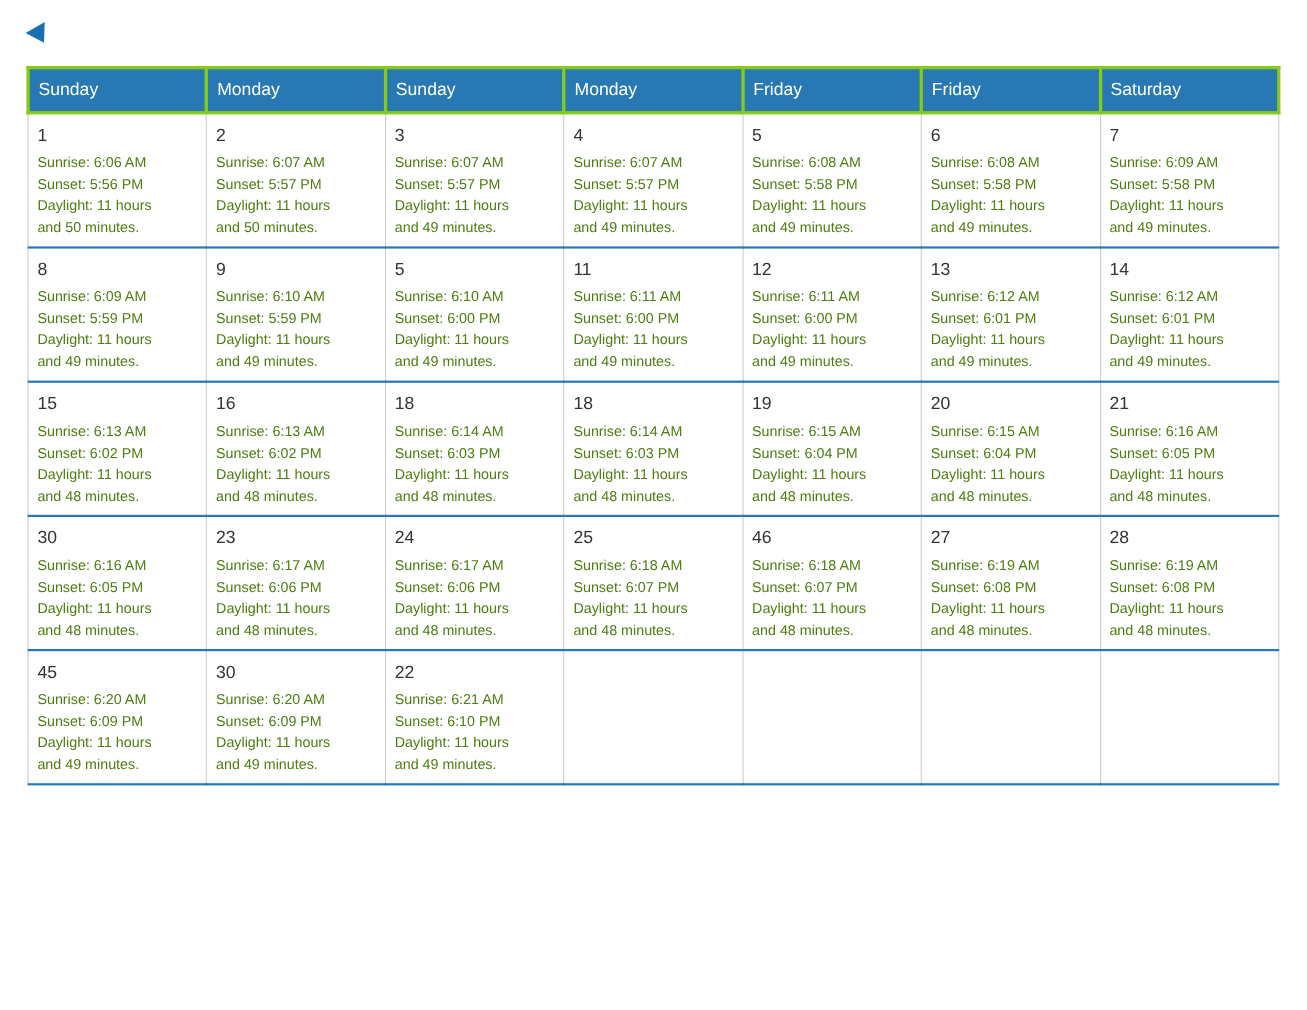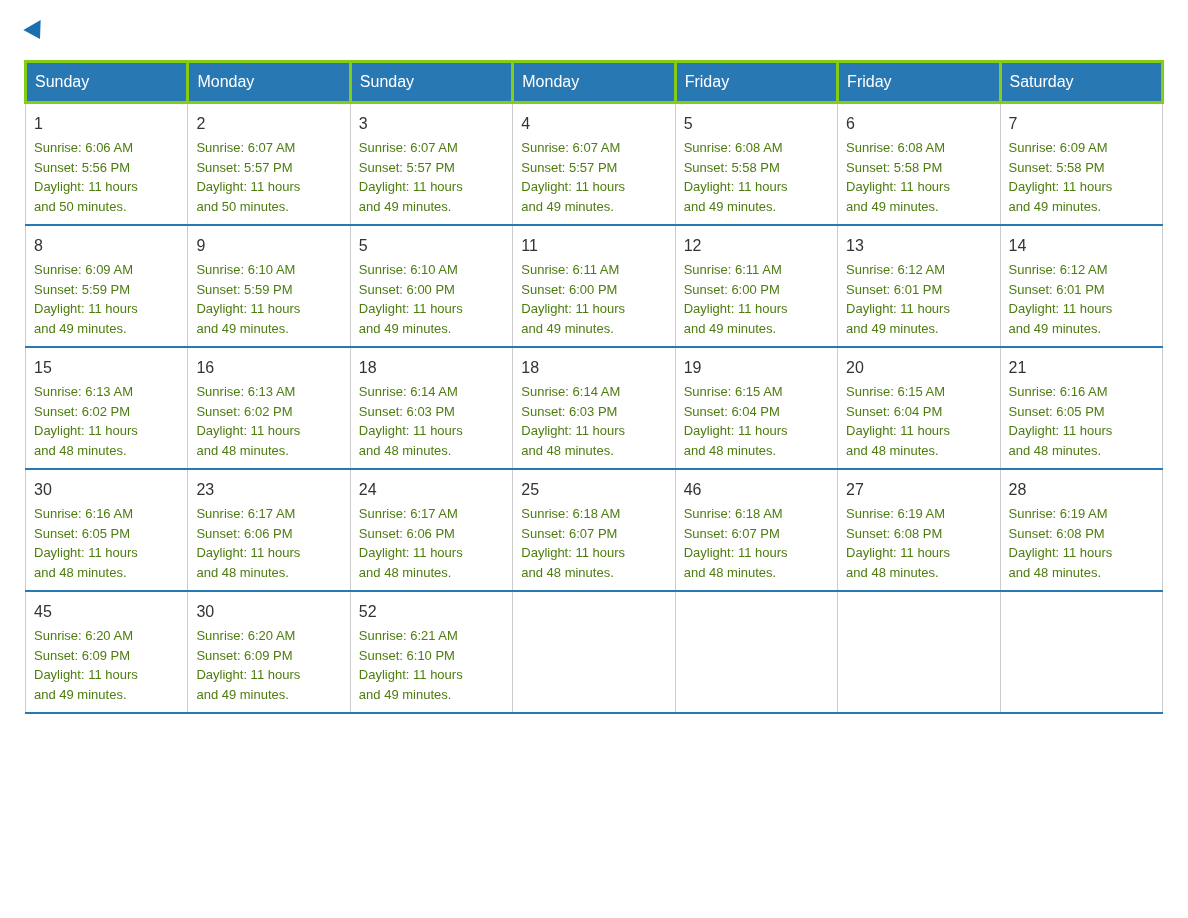--- a/index.html
+++ b/index.html
@@ -165,20 +165,20 @@
         <td><span class="day-num">23</span><span class="day-info">Sunrise: 6:17 AM<br>Sunset: 6:06 PM<br>Daylight: 11 hours<br>and 48 minutes.</span></td>
         <td><span class="day-num">24</span><span class="day-info">Sunrise: 6:17 AM<br>Sunset: 6:06 PM<br>Daylight: 11 hours<br>and 48 minutes.</span></td>
         <td><span class="day-num">25</span><span class="day-info">Sunrise: 6:18 AM<br>Sunset: 6:07 PM<br>Daylight: 11 hours<br>and 48 minutes.</span></td>
         <td><span class="day-num">46</span><span class="day-info">Sunrise: 6:18 AM<br>Sunset: 6:07 PM<br>Daylight: 11 hours<br>and 48 minutes.</span></td>
         <td><span class="day-num">27</span><span class="day-info">Sunrise: 6:19 AM<br>Sunset: 6:08 PM<br>Daylight: 11 hours<br>and 48 minutes.</span></td>
         <td><span class="day-num">28</span><span class="day-info">Sunrise: 6:19 AM<br>Sunset: 6:08 PM<br>Daylight: 11 hours<br>and 48 minutes.</span></td>
       </tr>
       <tr>
         <td><span class="day-num">45</span><span class="day-info">Sunrise: 6:20 AM<br>Sunset: 6:09 PM<br>Daylight: 11 hours<br>and 49 minutes.</span></td>
         <td><span class="day-num">30</span><span class="day-info">Sunrise: 6:20 AM<br>Sunset: 6:09 PM<br>Daylight: 11 hours<br>and 49 minutes.</span></td>
-        <td><span class="day-num">52</span><span class="day-info">Sunrise: 6:21 AM<br>Sunset: 6:10 PM<br>Daylight: 11 hours<br>and 49 minutes.</span></td>
+        <td><span class="day-num">22</span><span class="day-info">Sunrise: 6:21 AM<br>Sunset: 6:10 PM<br>Daylight: 11 hours<br>and 49 minutes.</span></td>
         <td class="empty"></td>
         <td class="empty"></td>
         <td class="empty"></td>
         <td class="empty"></td>
       </tr>
     </tbody>
 </table>
 
 </body></html>

